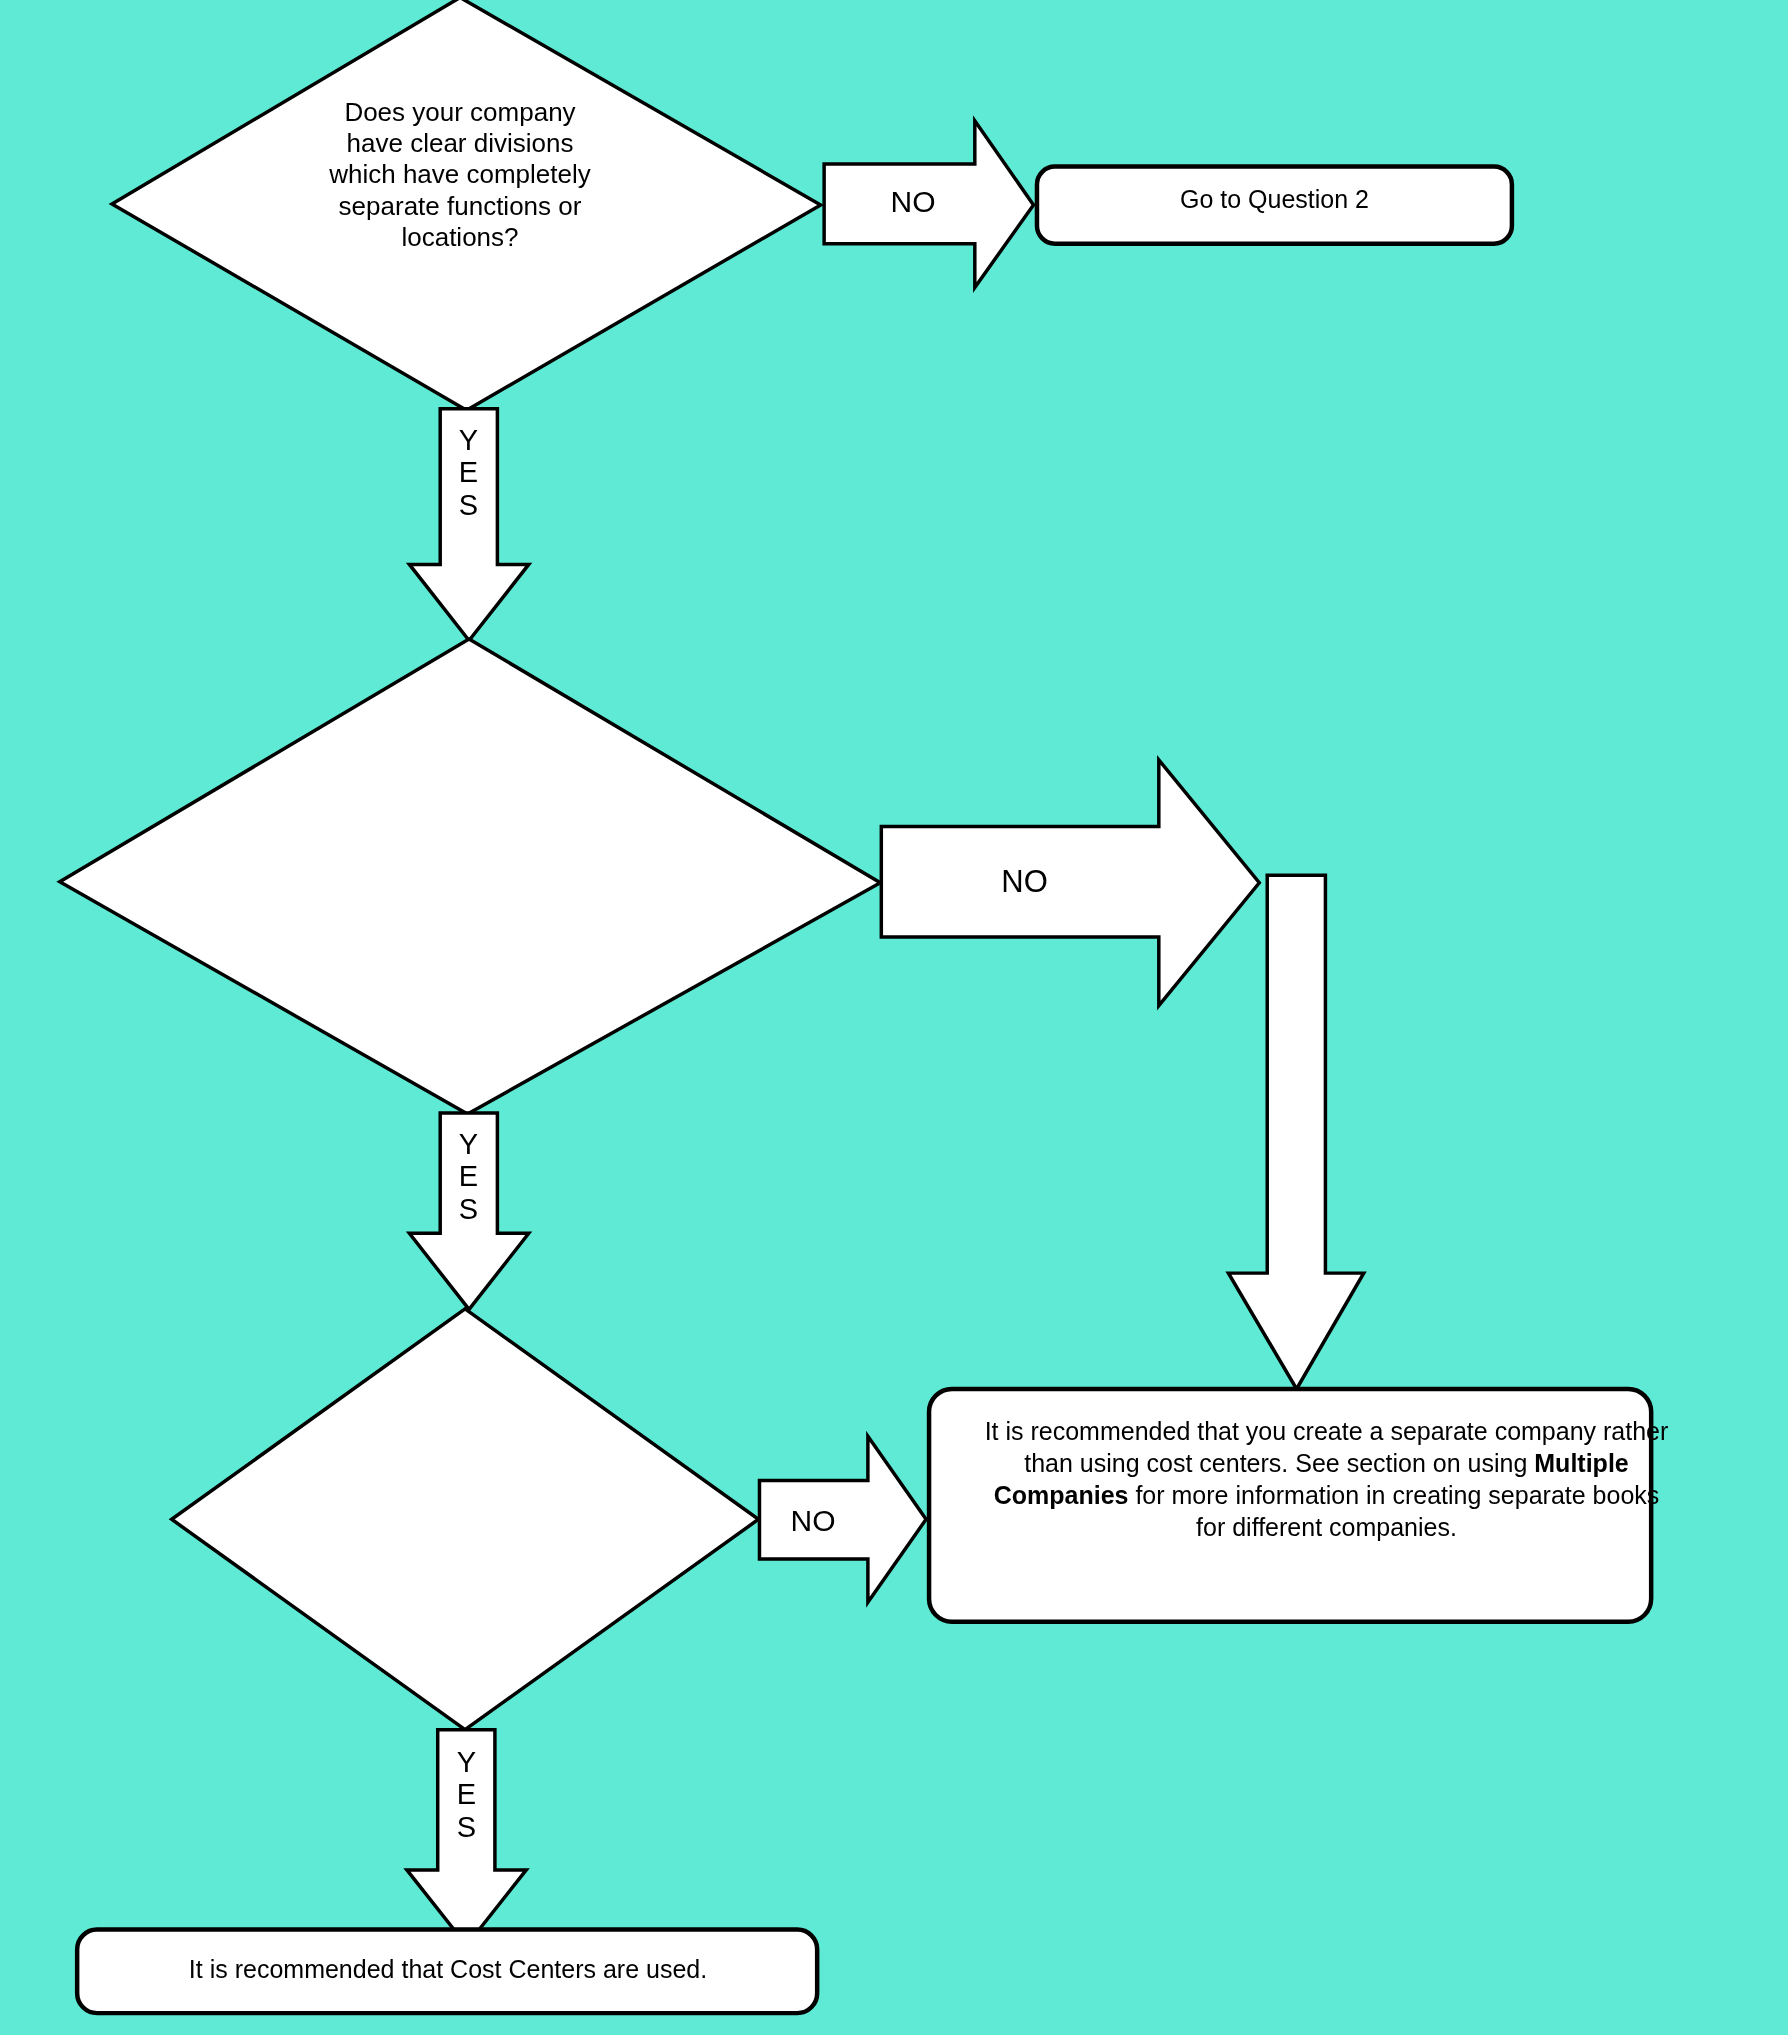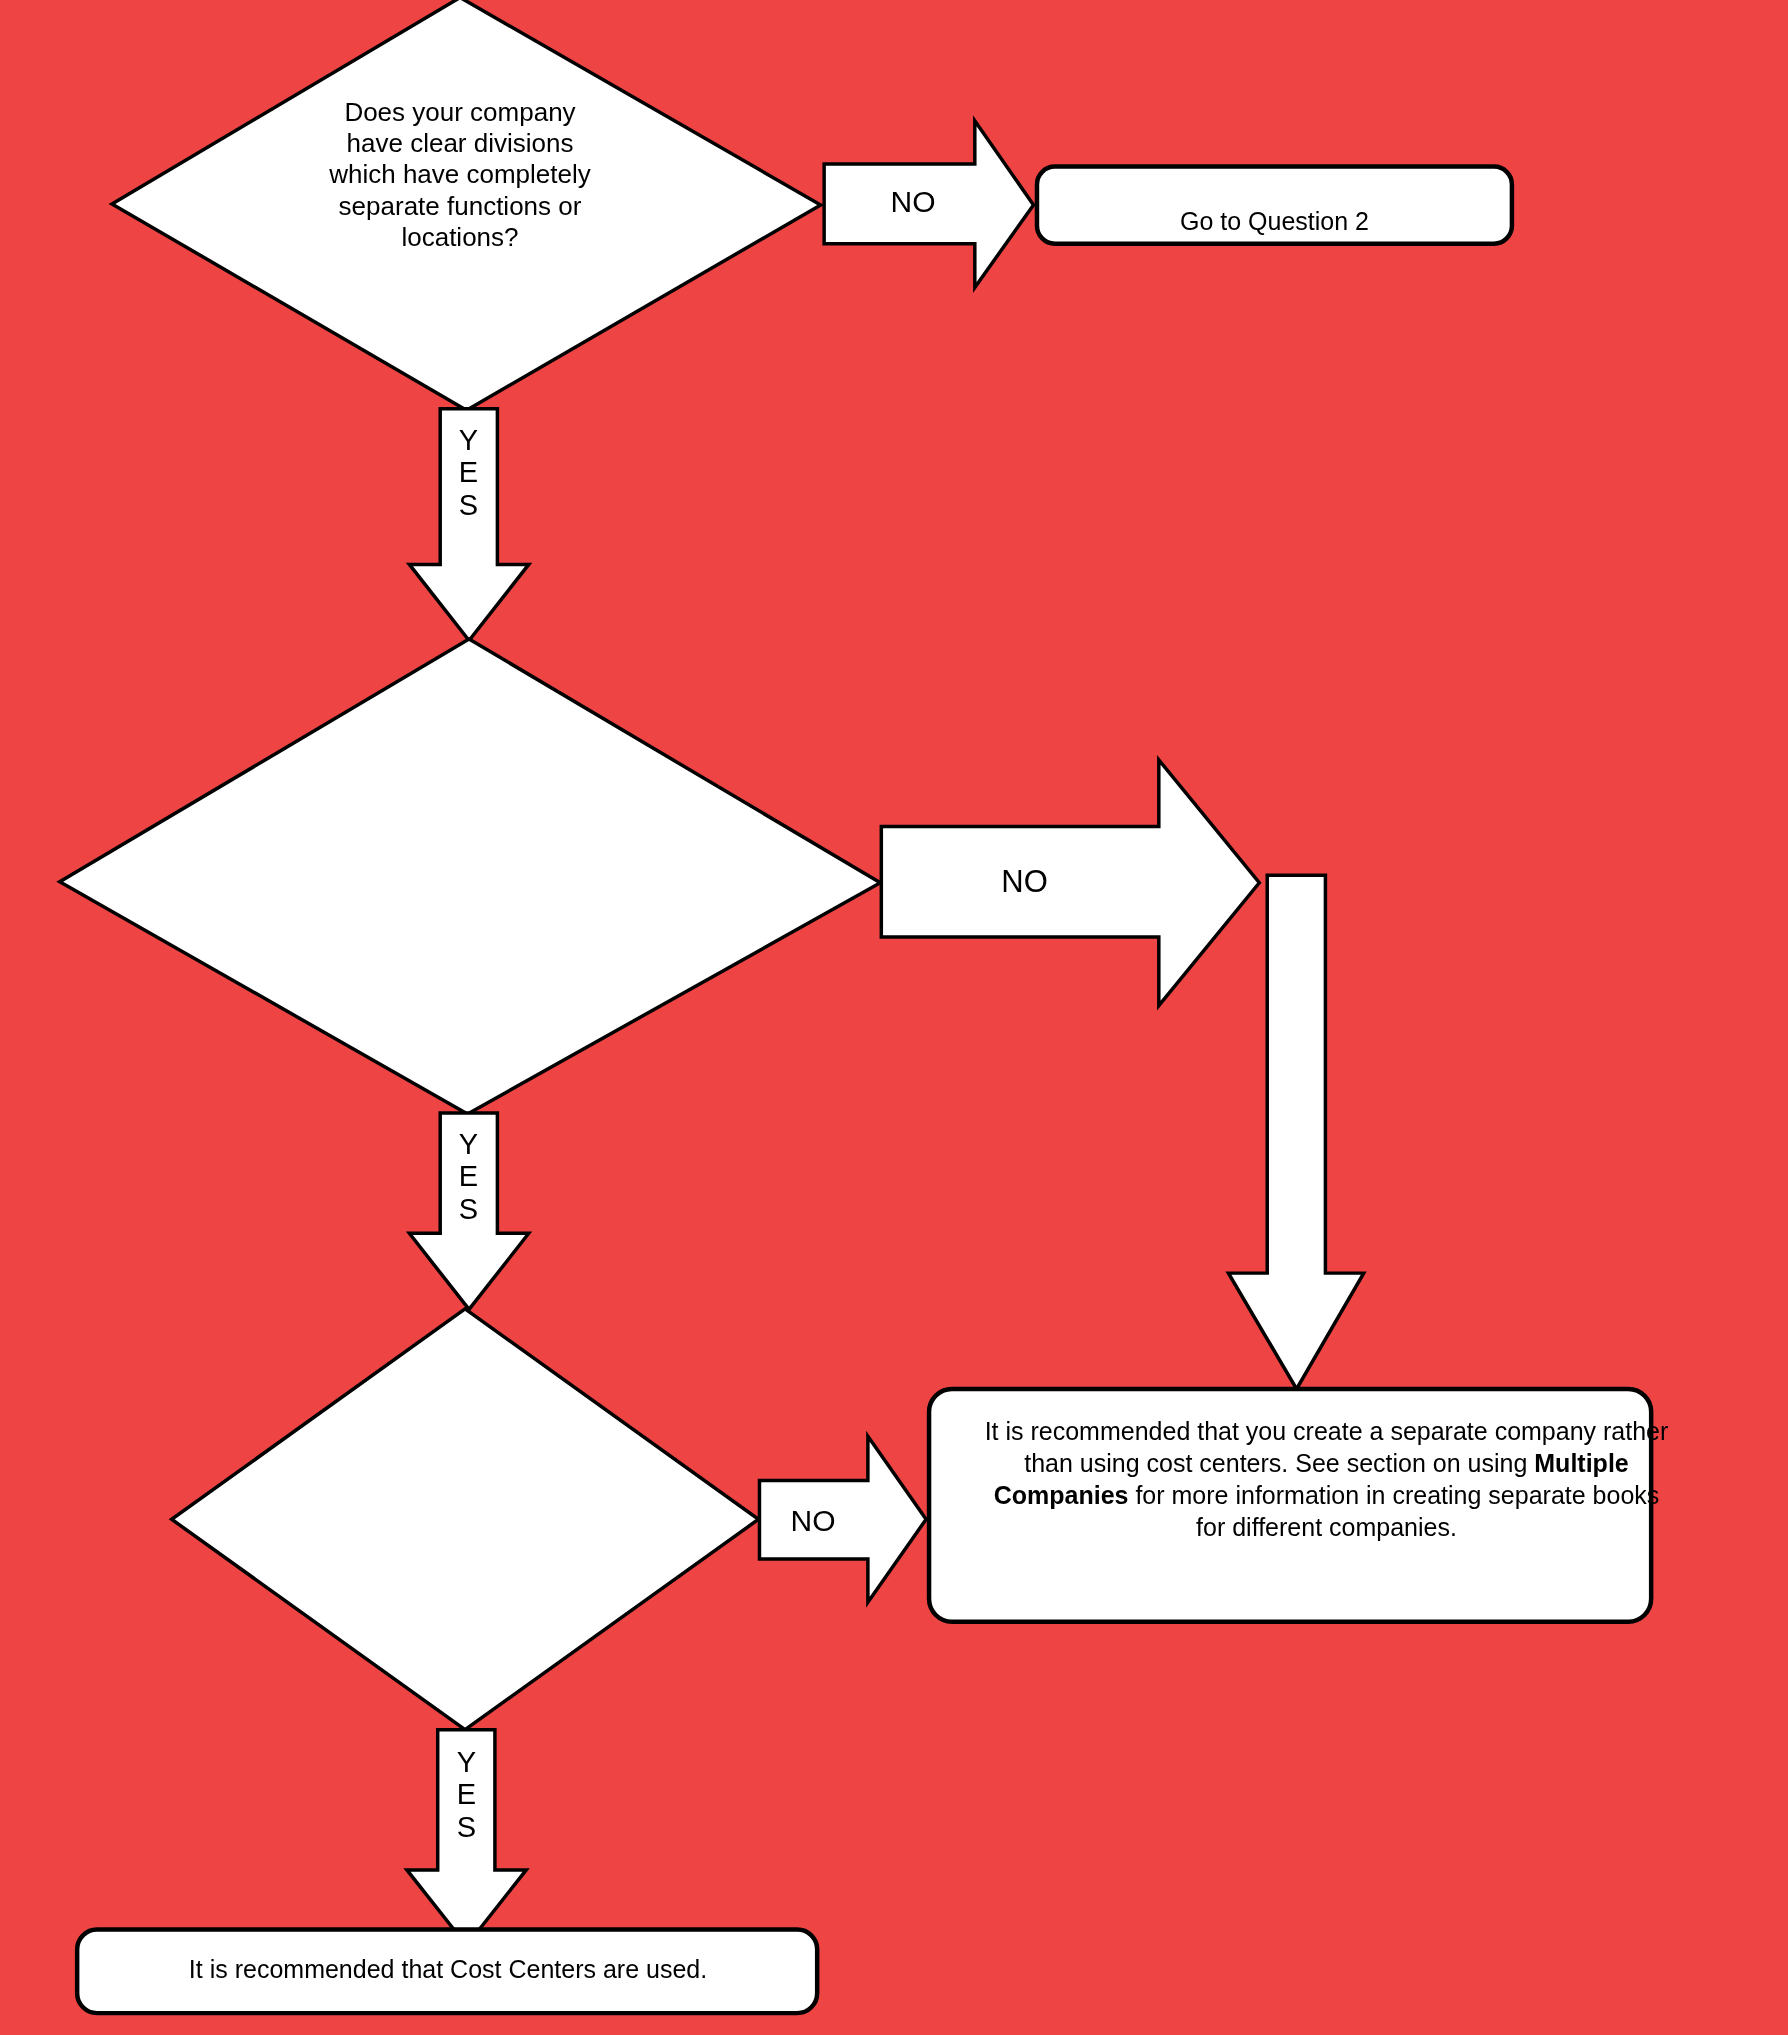--- a/index.html
+++ b/index.html
@@ -10,21 +10,21 @@
   body {
     width: 1788px;
     height: 2035px;
     font-family: "Liberation Sans", sans-serif;
     overflow: hidden;
   }
   #flowchart-root {
     position: relative;
     width: 1788px;
     height: 2035px;
-    background: #ef4444;
+    background: #5eead4;
   }
   svg.chart-svg {
     position: absolute;
     top: 0;
     left: 0;
     width: 1788px;
     height: 2035px;
     display: block;
   }
   .shape-stroke {
@@ -112,21 +112,21 @@
   </svg>
 
   <div class="txt diamond-text" style="left:236px; top:97px; width:448px;">Does your company
 have clear divisions
 which have completely
 separate functions or
 locations?</div>
 
   <div class="txt no-label" style="left:846px; top:184px; width:134px;">NO</div>
 
-  <div class="txt box-text" style="left:1037px; top:206px; width:475px;">Go to Question 2</div>
+  <div class="txt box-text" style="left:1037px; top:184px; width:475px;">Go to Question 2</div>
 
   <div class="txt yes-label" style="left:439px; top:424px; width:59px;"><span>Y</span><span>E</span><span>S</span></div>
 
 
   <div class="txt no-label-lg" style="left:945px; top:863px; width:159px;">NO</div>
 
   <div class="txt yes-label" style="left:439px; top:1128px; width:59px;"><span>Y</span><span>E</span><span>S</span></div>
 
 
   <div class="txt no-label" style="left:761px; top:1503px; width:104px;">NO</div>

